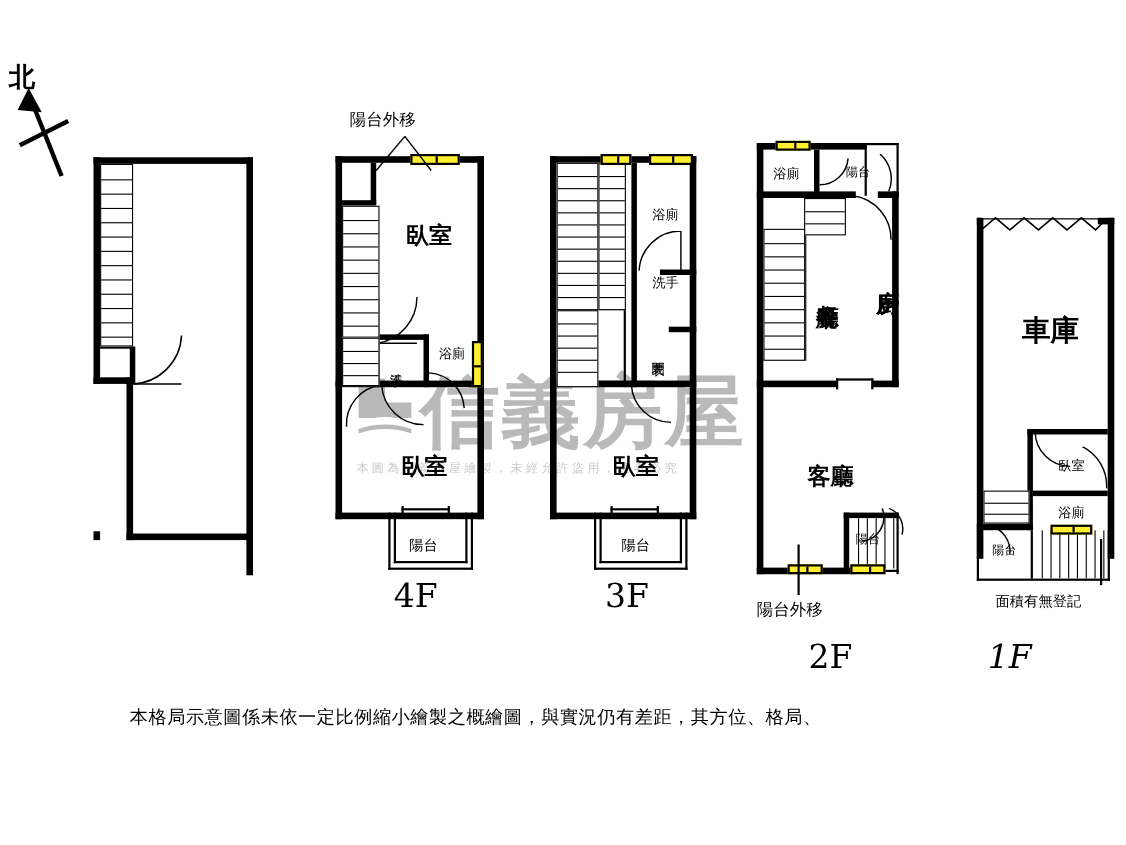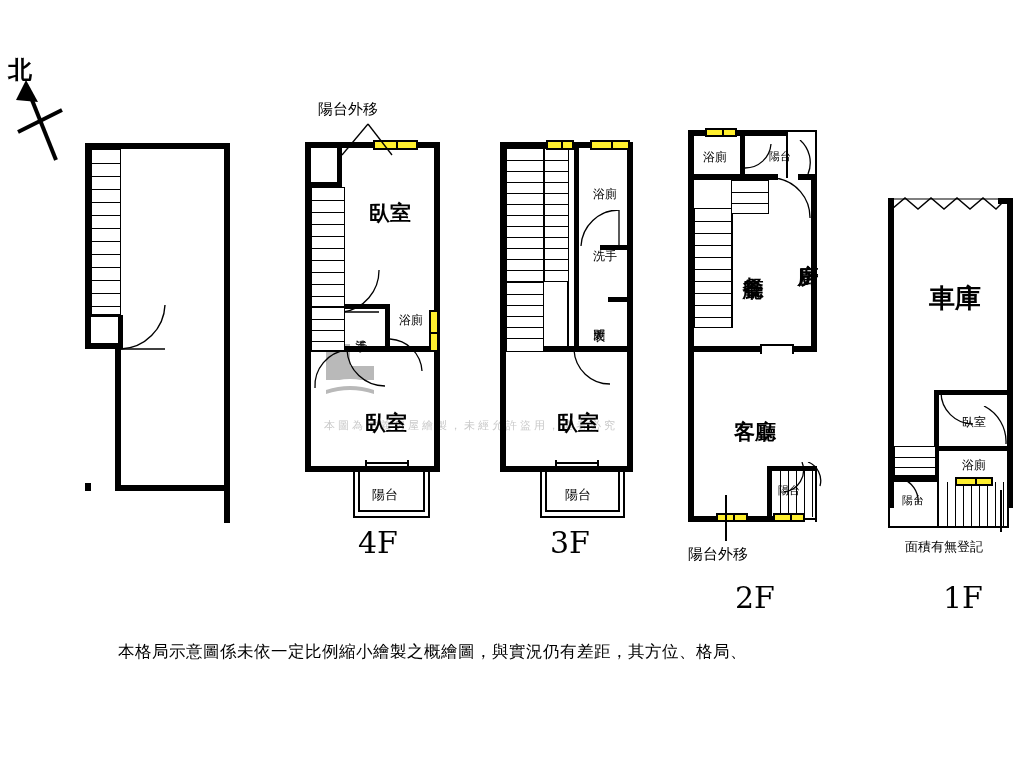--- a/index.html
+++ b/index.html
@@ -17,21 +17,21 @@
   .wm-sub{position:absolute;left:4px;top:80px;font-size:11px;color:#c9c9c9;
       letter-spacing:3px;white-space:nowrap;}
 
   
   .plan{position:absolute;z-index:3;}
   .w{position:absolute;background:#000;}           
   .thin{position:absolute;background:#000;}        
   .room{position:absolute;display:flex;align-items:center;justify-content:center;
         text-align:center;z-index:4;}
   .rlabel{font-size:13px;line-height:1.05;color:#000;letter-spacing:0px;
-          font-family:Liberation Mono, monospace;}
+          font-family:Liberation Sans, sans-serif;}
   .rlabel.big{font-size:26px;font-weight:bold;}
   .rlabel.mid{font-size:21px;font-weight:bold;}
   .rlabel.sm{font-size:12px;}
   .rlabel.xs{font-size:11px;}
   .vert{writing-mode:vertical-rl;text-orientation:upright;}
 
   
   .win{position:absolute;background:#ffef2e;border:2px solid #000;box-sizing:border-box;z-index:5;}
   .win .div{position:absolute;background:#000;}
 
@@ -451,28 +451,29 @@
     <span class="rlabel sm">臥室</span>
   </div>
   <div class="room" style="left:950px;top:455px;width:48px;height:22px;">
     <span class="rlabel sm">浴廁</span>
   </div>
   <div class="room" style="left:893px;top:492px;width:40px;height:20px;">
     <span class="rlabel xs">陽台</span>
   </div>
   <div class="lead" style="left:1000px;top:490px;width:1.6px;height:42px;"></div>
   <div class="note sm" style="left:905px;top:538px;">面積有無登記</div>
-  <div class="fcap" style="left:943px;top:580px;">1F</div>
+  <div class="fcap" style="left:898px;top:580px;font-style:italic;">1F</div>
 
   <div class="wm">
     <svg class="wm-mark" viewBox="0 0 60 62">
       <path d="M6,4 L30,4 L30,26 L54,26 L54,40 L6,40 Z" fill="#b9b9b9"></path>
       <path d="M6,44 Q30,34 54,44 L54,50 Q30,40 6,50 Z" fill="#ffffff"></path>
       <path d="M6,50 Q30,42 54,50 L54,54 Q30,46 6,54 Z" fill="#b9b9b9"></path>
     </svg>
+    <div class="wm-logo" style="left:62px;top:0;">信義房屋</div>
     <div class="wm-sub">本圖為信義房屋繪製，未經允許盜用，違者必究</div>
   </div>
 
   <div class="disc">
     <div>本格局示意圖係未依一定比例縮小繪製之概繪圖，與實況仍有差距，其方位、格局、</div>
   </div>
 
 </div>
 
 </body></html>

